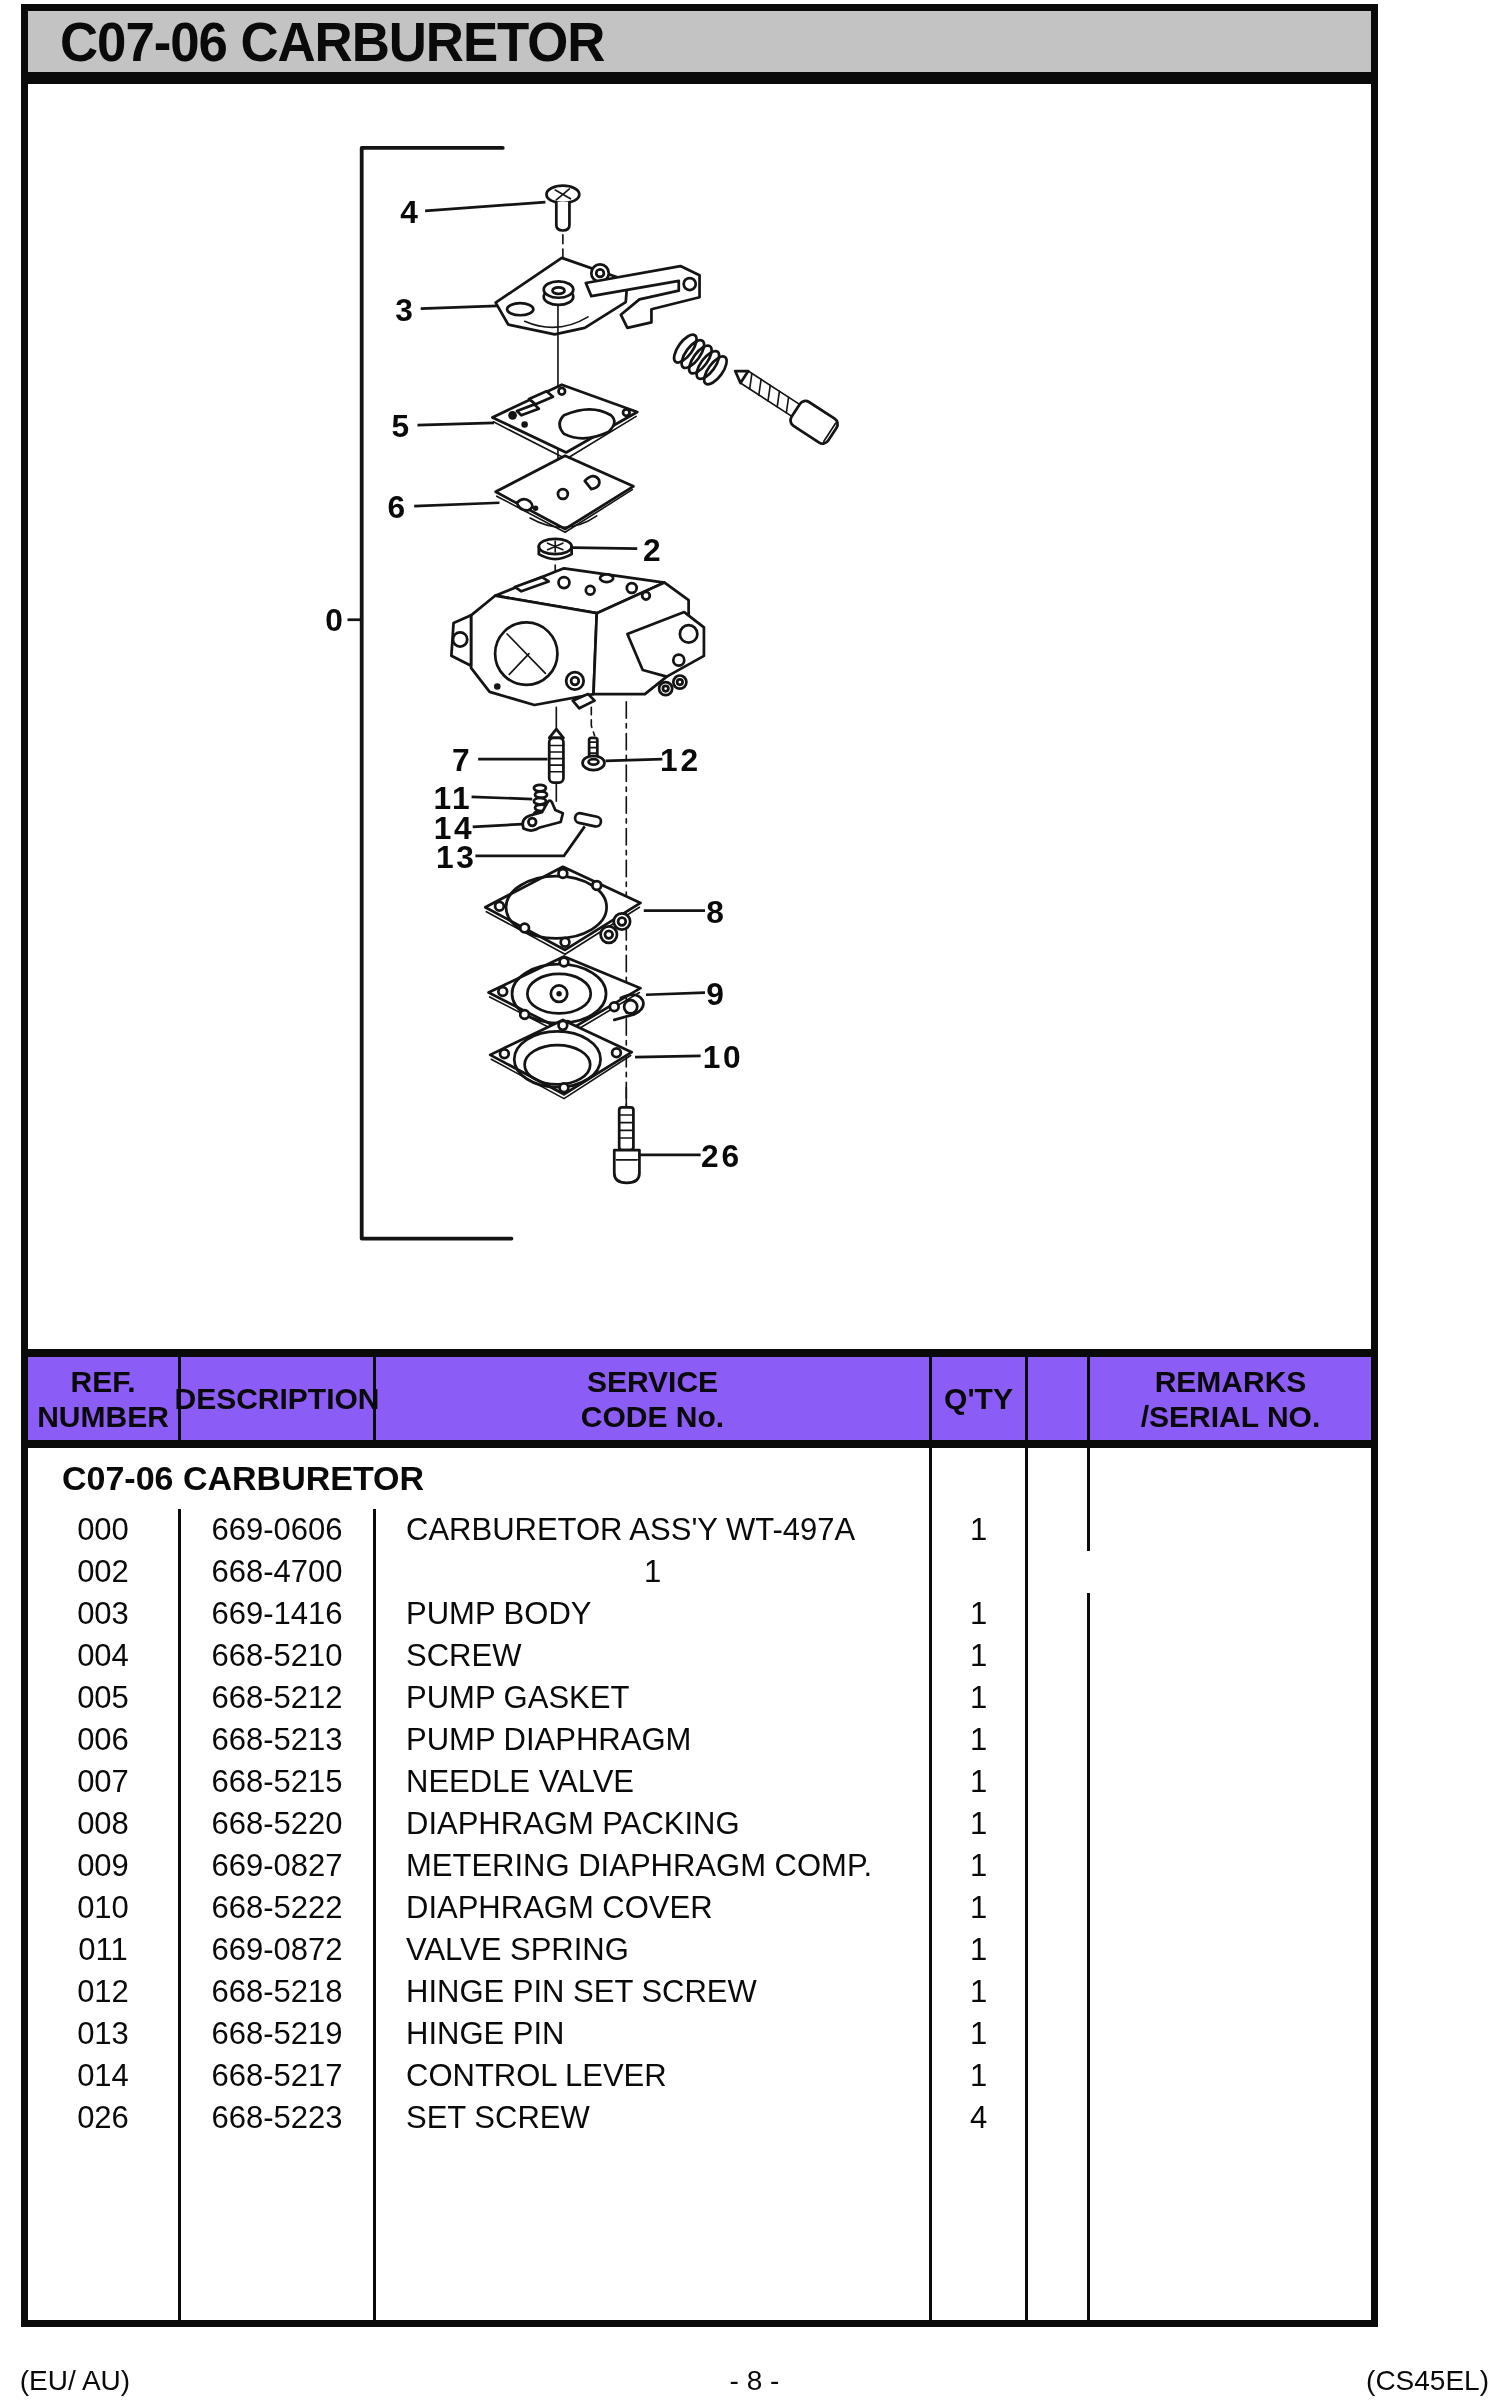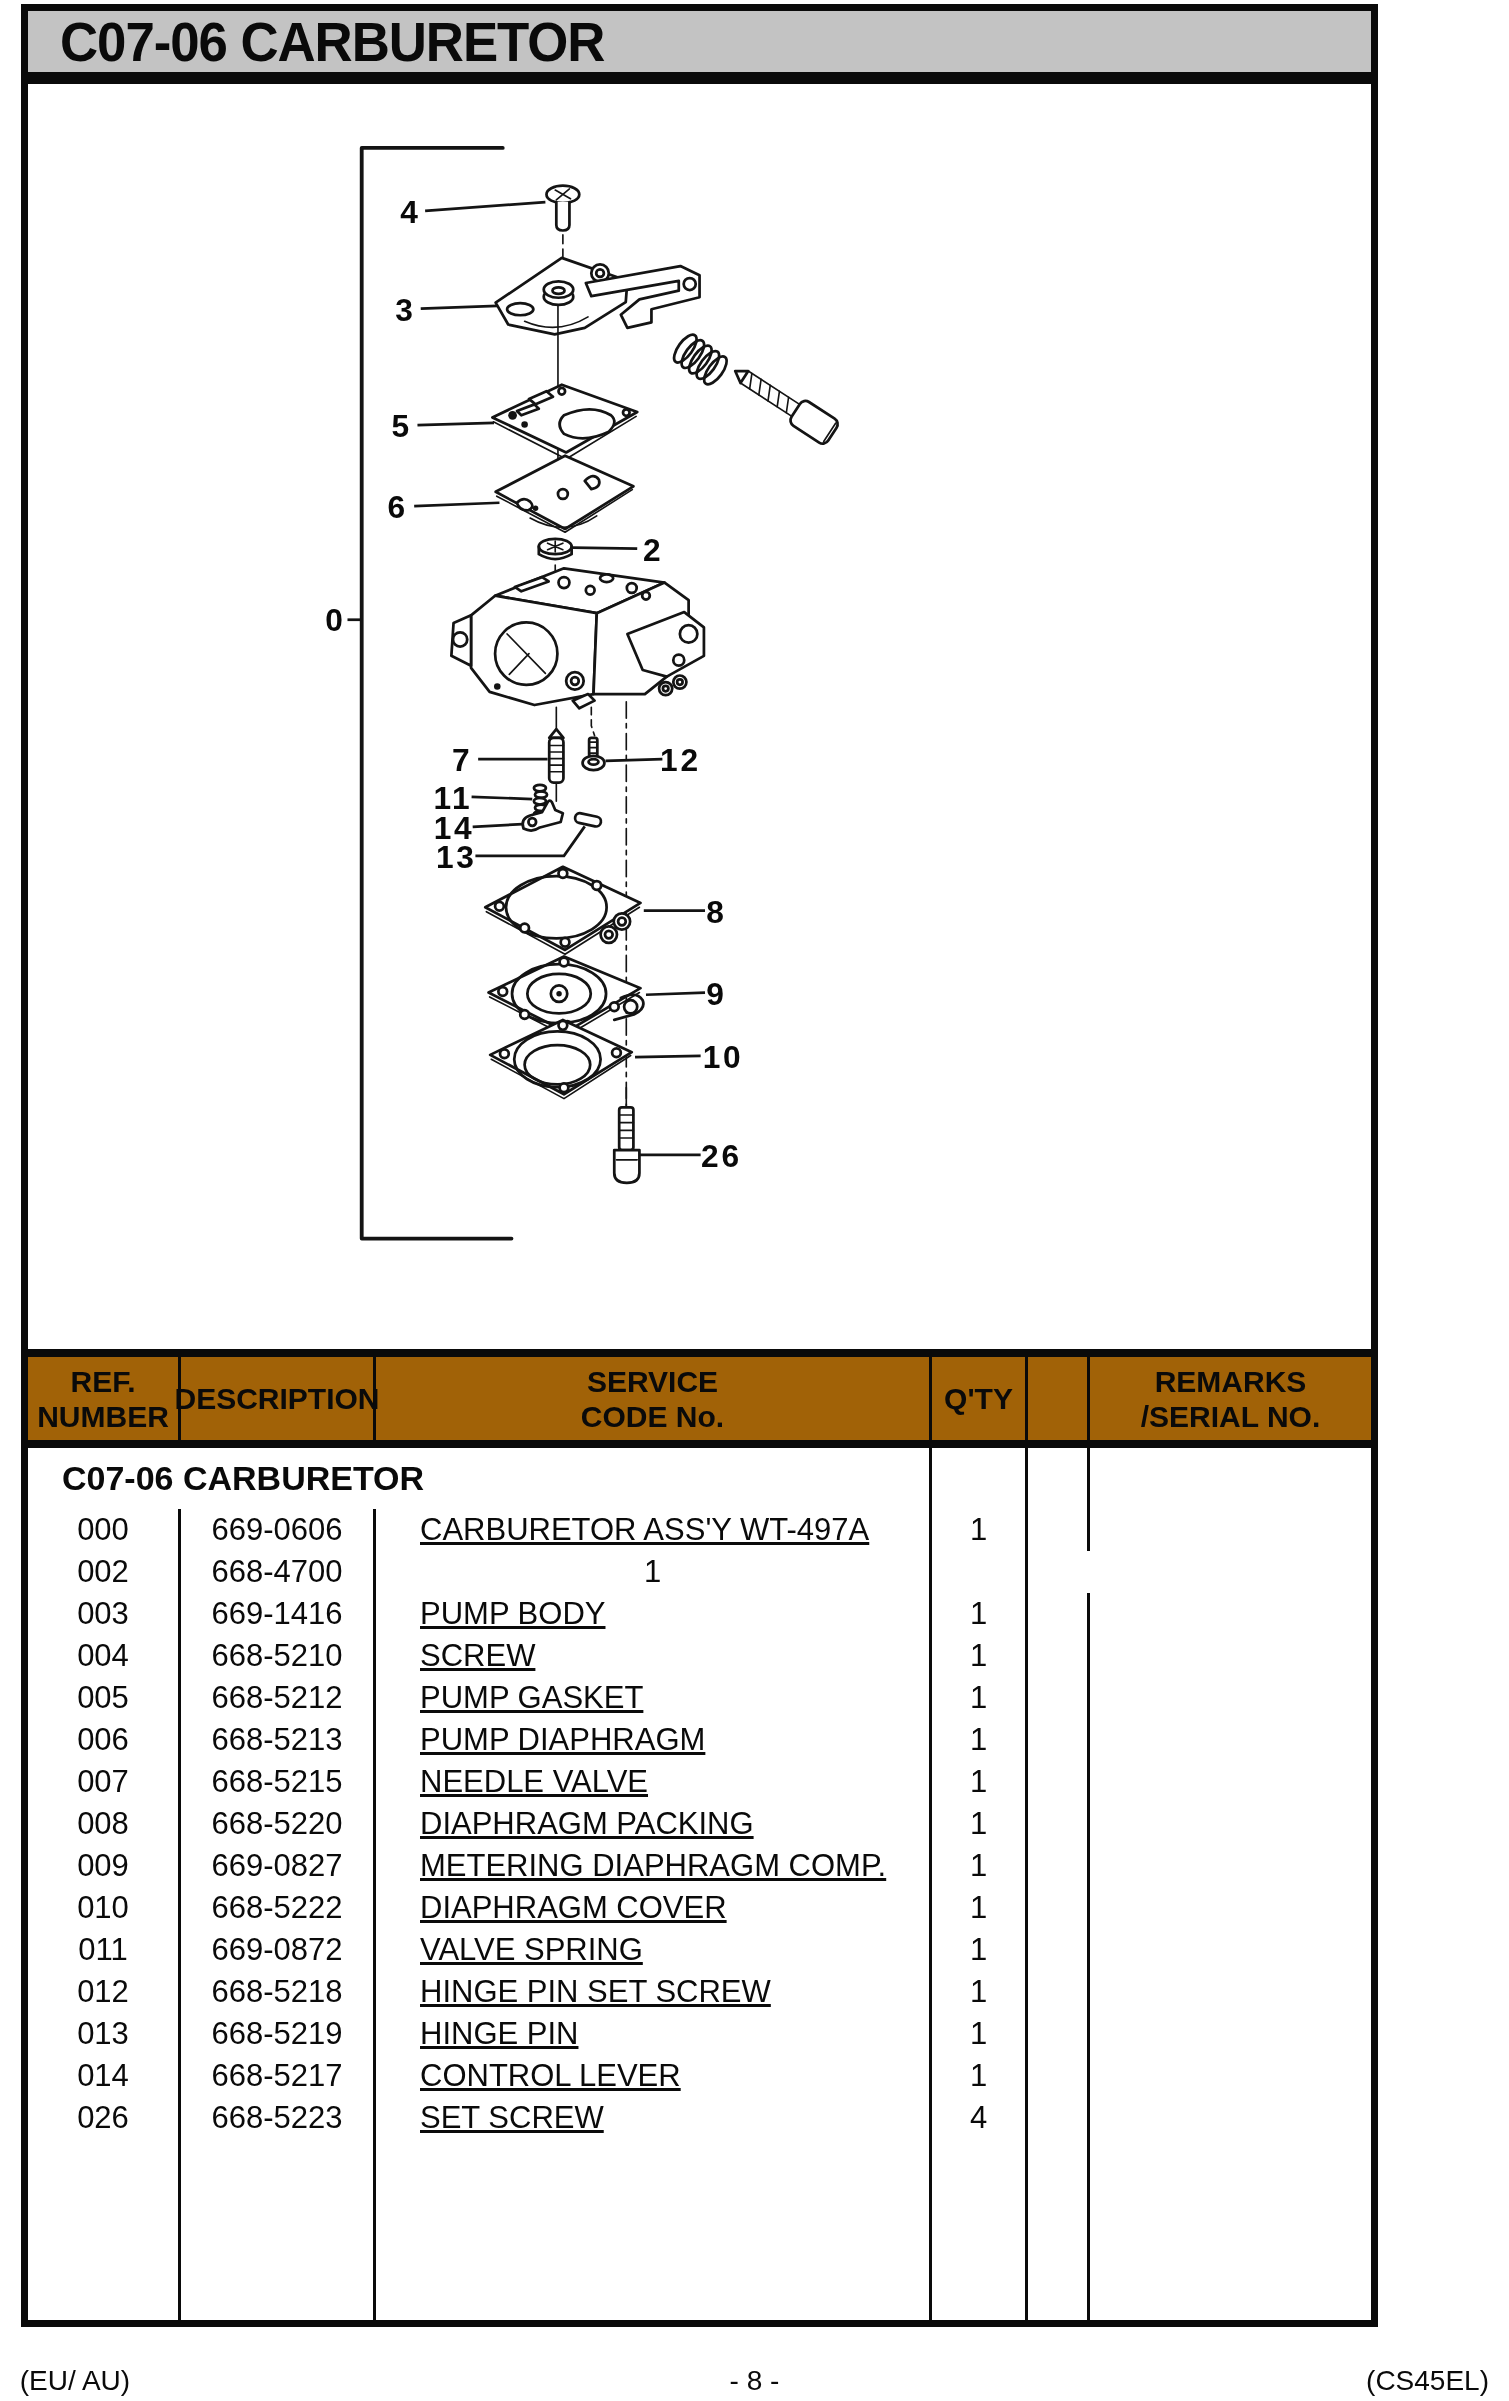--- a/index.html
+++ b/index.html
@@ -7,31 +7,31 @@
        font-family:"Liberation Sans",sans-serif;color:#0a0a0a;}
   .frame{position:absolute;left:21px;top:4.4px;width:1357px;height:2323px;
          border:7.7px solid #0a0a0a;box-sizing:border-box;display:flex;flex-direction:column;background:#fff;}
   .titlebar{height:61px;flex:0 0 auto;background:#c3c3c3;border-bottom:12px solid #0a0a0a;
             display:flex;align-items:center;padding-left:32px;}
   .titlebar .t{font-size:55px;font-weight:bold;letter-spacing:-1.1px;transform:scaleX(.96);transform-origin:left center;white-space:nowrap;}
   .content{height:1265px;flex:0 0 auto;position:relative;}
   .content svg{position:absolute;inset:0;}
   
   .grid{display:grid;grid-template-columns:153px 195px 556px 96px 62px 1fr;}
-  .thead{flex:0 0 auto;border-top:8.7px solid #0a0a0a;border-bottom:8.7px solid #0a0a0a;background:#a16207;}
+  .thead{flex:0 0 auto;border-top:8.7px solid #0a0a0a;border-bottom:8.7px solid #0a0a0a;background:#8b5cf6;}
   .thead .hcell{height:83px;display:flex;flex-direction:column;justify-content:center;align-items:center;
                 font-weight:bold;font-size:30px;line-height:35px;text-align:center;white-space:nowrap;}
   .sep{border-right:3.3px solid #0a0a0a;box-sizing:border-box;}
   .tbody{flex:1 1 auto;display:flex;flex-direction:column;min-height:0;}
   .section-row{height:61px;flex:0 0 auto;}
   .section-row .scell{grid-column:1 / span 3;display:flex;align-items:center;padding-left:34px;
                       font-weight:bold;font-size:34px;white-space:nowrap;}
   .trow{height:42px;flex:0 0 auto;}
   .trow .cell{display:flex;align-items:center;justify-content:center;font-size:31px;white-space:nowrap;overflow:visible;}
-  .trow .c-desc{justify-content:flex-start;padding-left:44px;text-decoration:underline;}
+  .trow .c-desc{justify-content:flex-start;padding-left:30px;}
   .filler{flex:1 1 auto;}
   .filler .cell{height:100%;}
   
   .footer{position:absolute;left:0;top:2349px;width:1509px;height:52px;font-size:28px;}
   .footer .fl{position:absolute;left:19.7px;bottom:4.4px;}
   .footer .fc{position:absolute;left:50%;transform:translateX(-50%);bottom:4.4px;}
   .footer .fr{position:absolute;right:20px;bottom:4.4px;}
   
   .art{stroke:#141414;stroke-width:5;fill:#fff;stroke-linejoin:round;stroke-linecap:round;}
   .art .thin{stroke-width:3;fill:none;}

